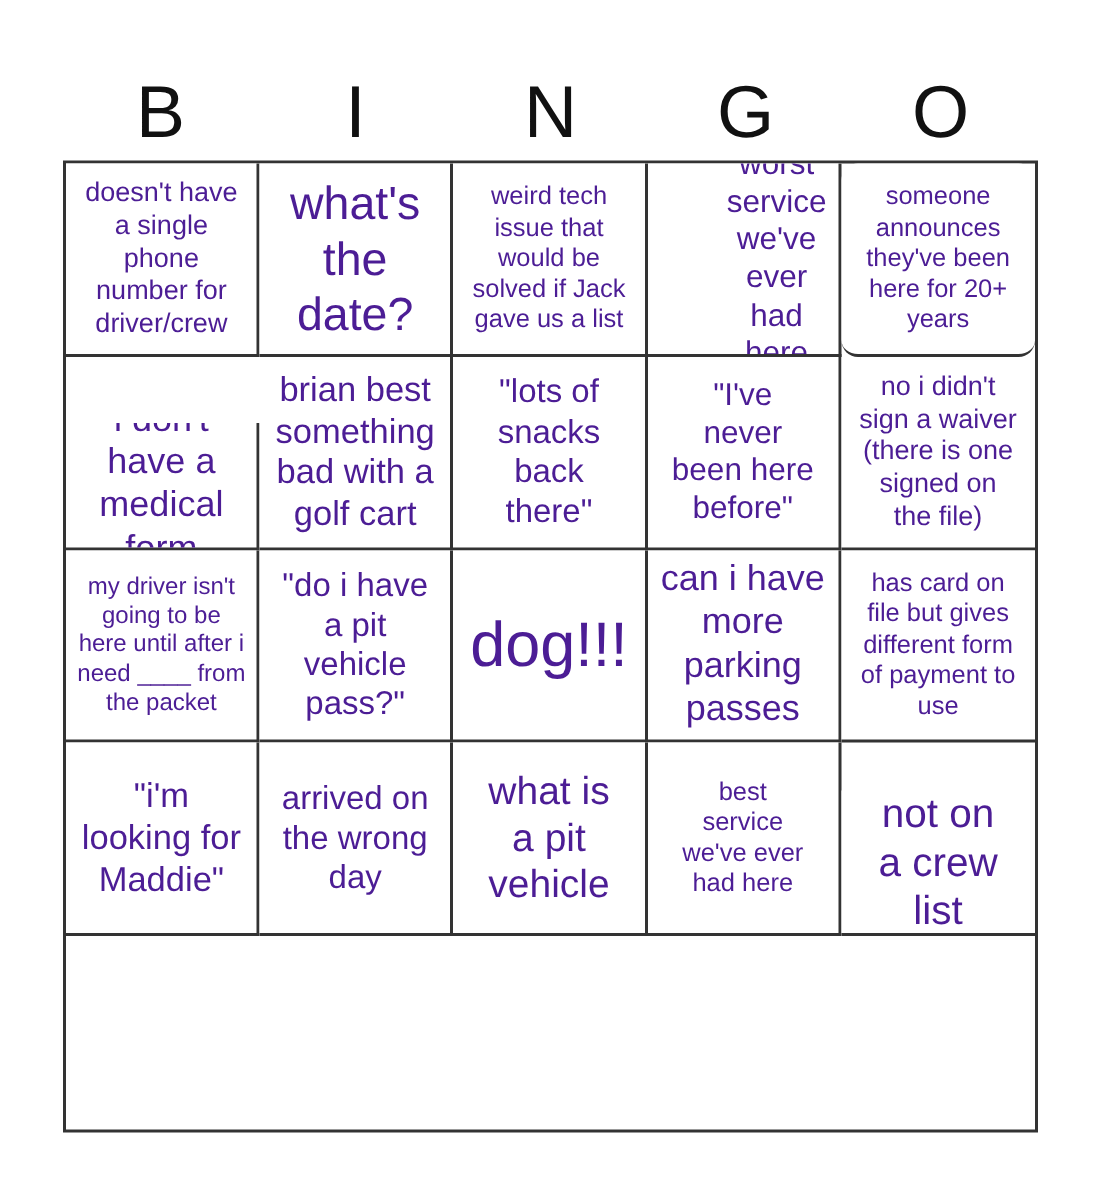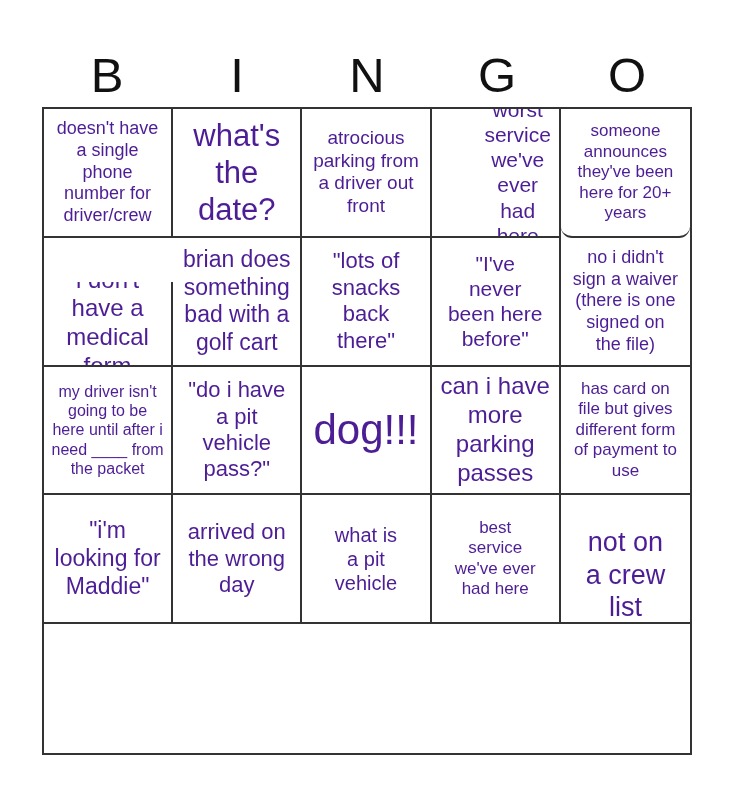--- a/index.html
+++ b/index.html
@@ -82,38 +82,39 @@
 
   <div class="bingo-grid" id="bingo-grid">
       <div class="cell" style="font-size: 18px;">doesn't have
 a single
 phone
 number for
 driver/crew</div>
       <div class="cell" style="font-size: 31px;">what's
 the
 date?</div>
-      <div class="cell" style="font-size: 19px;">atrocious
-parking from
-a driver out
-front</div>
+      <div class="cell" style="font-size: 17px;">weird tech
+issue that
+would be
+solved if Jack
+gave us a list</div>
       <div class="cell" style="font-size: 21px; padding-left: 48px;">worst
 service
 we've ever
 had here</div>
       <div class="cell" style="font-size: 17px; border-radius: 11px;">someone
 announces
 they've been
 here for 20+
 years</div>
       <div class="cell" style="font-size: 24px; margin-top: 44px;">i don't
 have a
 medical
 form</div>
-      <div class="cell" style="font-size: 23px;">brian does
+      <div class="cell" style="font-size: 23px;">brian best
 something
 bad with a
 golf cart</div>
       <div class="cell" style="font-size: 22px;">"lots of
 snacks
 back
 there"</div>
       <div class="cell" style="font-size: 21px;">"I've
 never
 been here
@@ -141,21 +142,21 @@
 file but gives
 different form
 of payment to
 use</div>
       <div class="cell" style="font-size: 23px;">"i'm
 looking for
 Maddie"</div>
       <div class="cell" style="font-size: 22px;">arrived on
 the wrong
 day</div>
-      <div class="cell" style="font-size: 20px;">what is
+      <div class="cell" style="font-size: 26px;">what is
 a pit
 vehicle</div>
       <div class="cell" style="font-size: 17px;">best
 service
 we've ever
 had here</div>
       <div class="cell" style="font-size: 27px; margin-top: 32px;">not on
 a crew
 list</div>
     </div>

